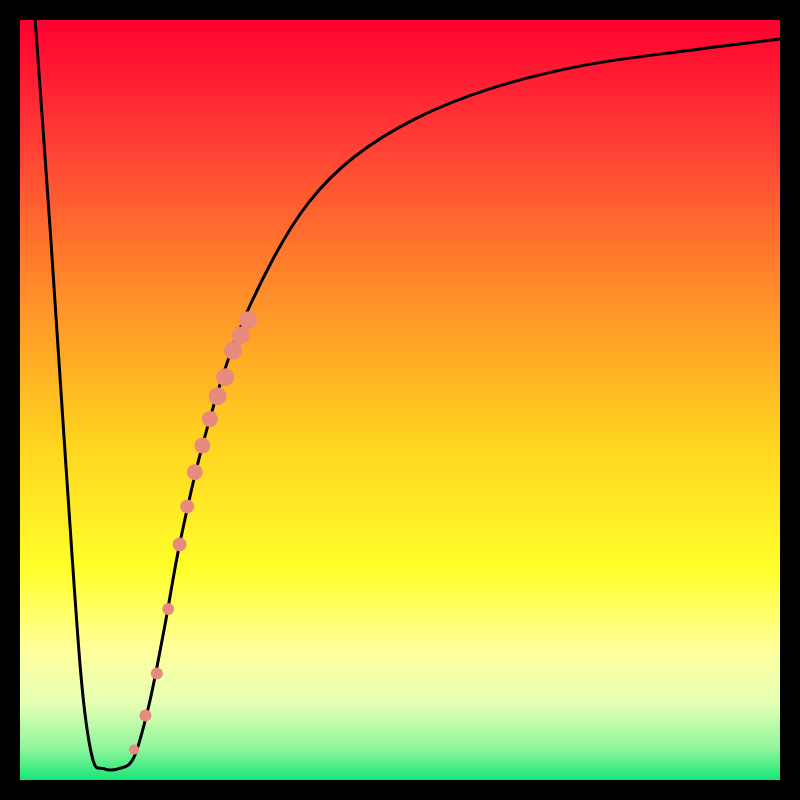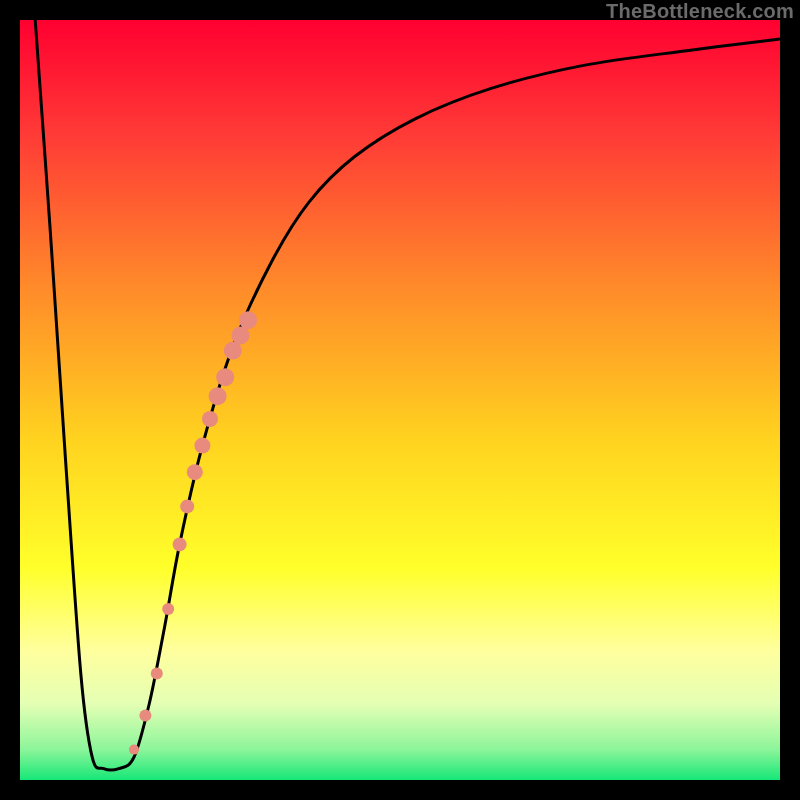--- a/index.html
+++ b/index.html
@@ -89,14 +89,13 @@
           <circle cx="197.6" cy="376.2" r="9" fill="#e88a7d"></circle>
           <circle cx="205.2" cy="357.2" r="9" fill="#e88a7d"></circle>
           <circle cx="212.8" cy="330.6" r="9" fill="#e88a7d"></circle>
           <circle cx="220.4" cy="315.4" r="9" fill="#e88a7d"></circle>
           <circle cx="228.0" cy="300.2" r="9" fill="#e88a7d"></circle>
         </g>
     </svg>
 
   </div>
 
-  <div class="watermark">TheBottleneck.com</div>
 </div>
 
 </body></html>

